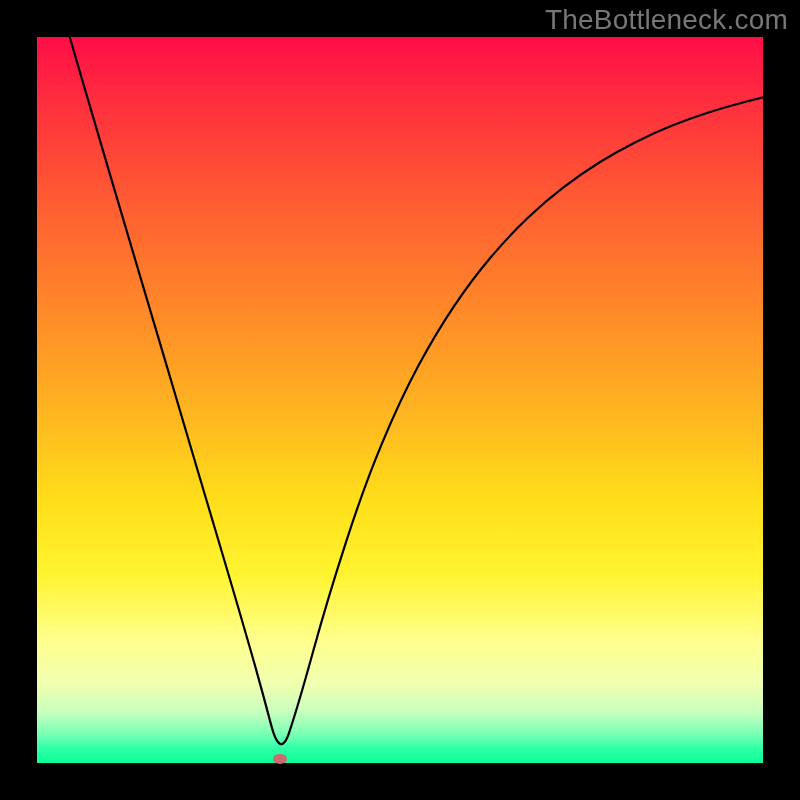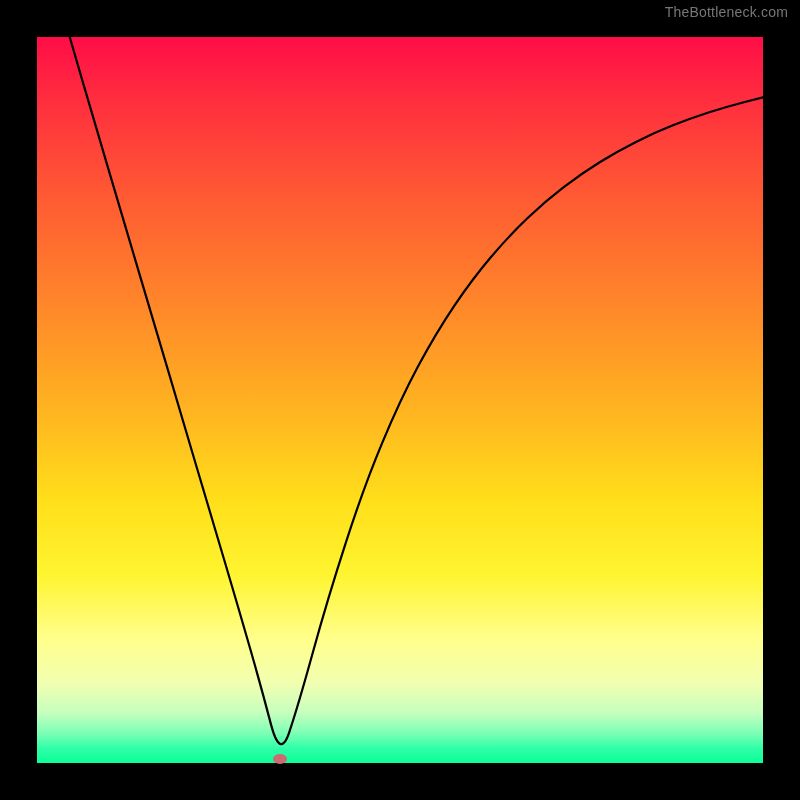--- a/index.html
+++ b/index.html
@@ -46,21 +46,21 @@
     left: 0;
     top: 0;
     width: 726px;
     height: 726px;
   }
   .watermark {
     position: absolute;
     top: 4px;
     right: 12px;
     color: #777;
-    font-size: 14px;
+    font-size: 28px;
     font-weight: 500;
     letter-spacing: 0.2px;
   }
   .dot {
     position: absolute;
     width: 14px;
     height: 10px;
     background: #cd6b72;
     border-radius: 50%;
     left: 235px;  

